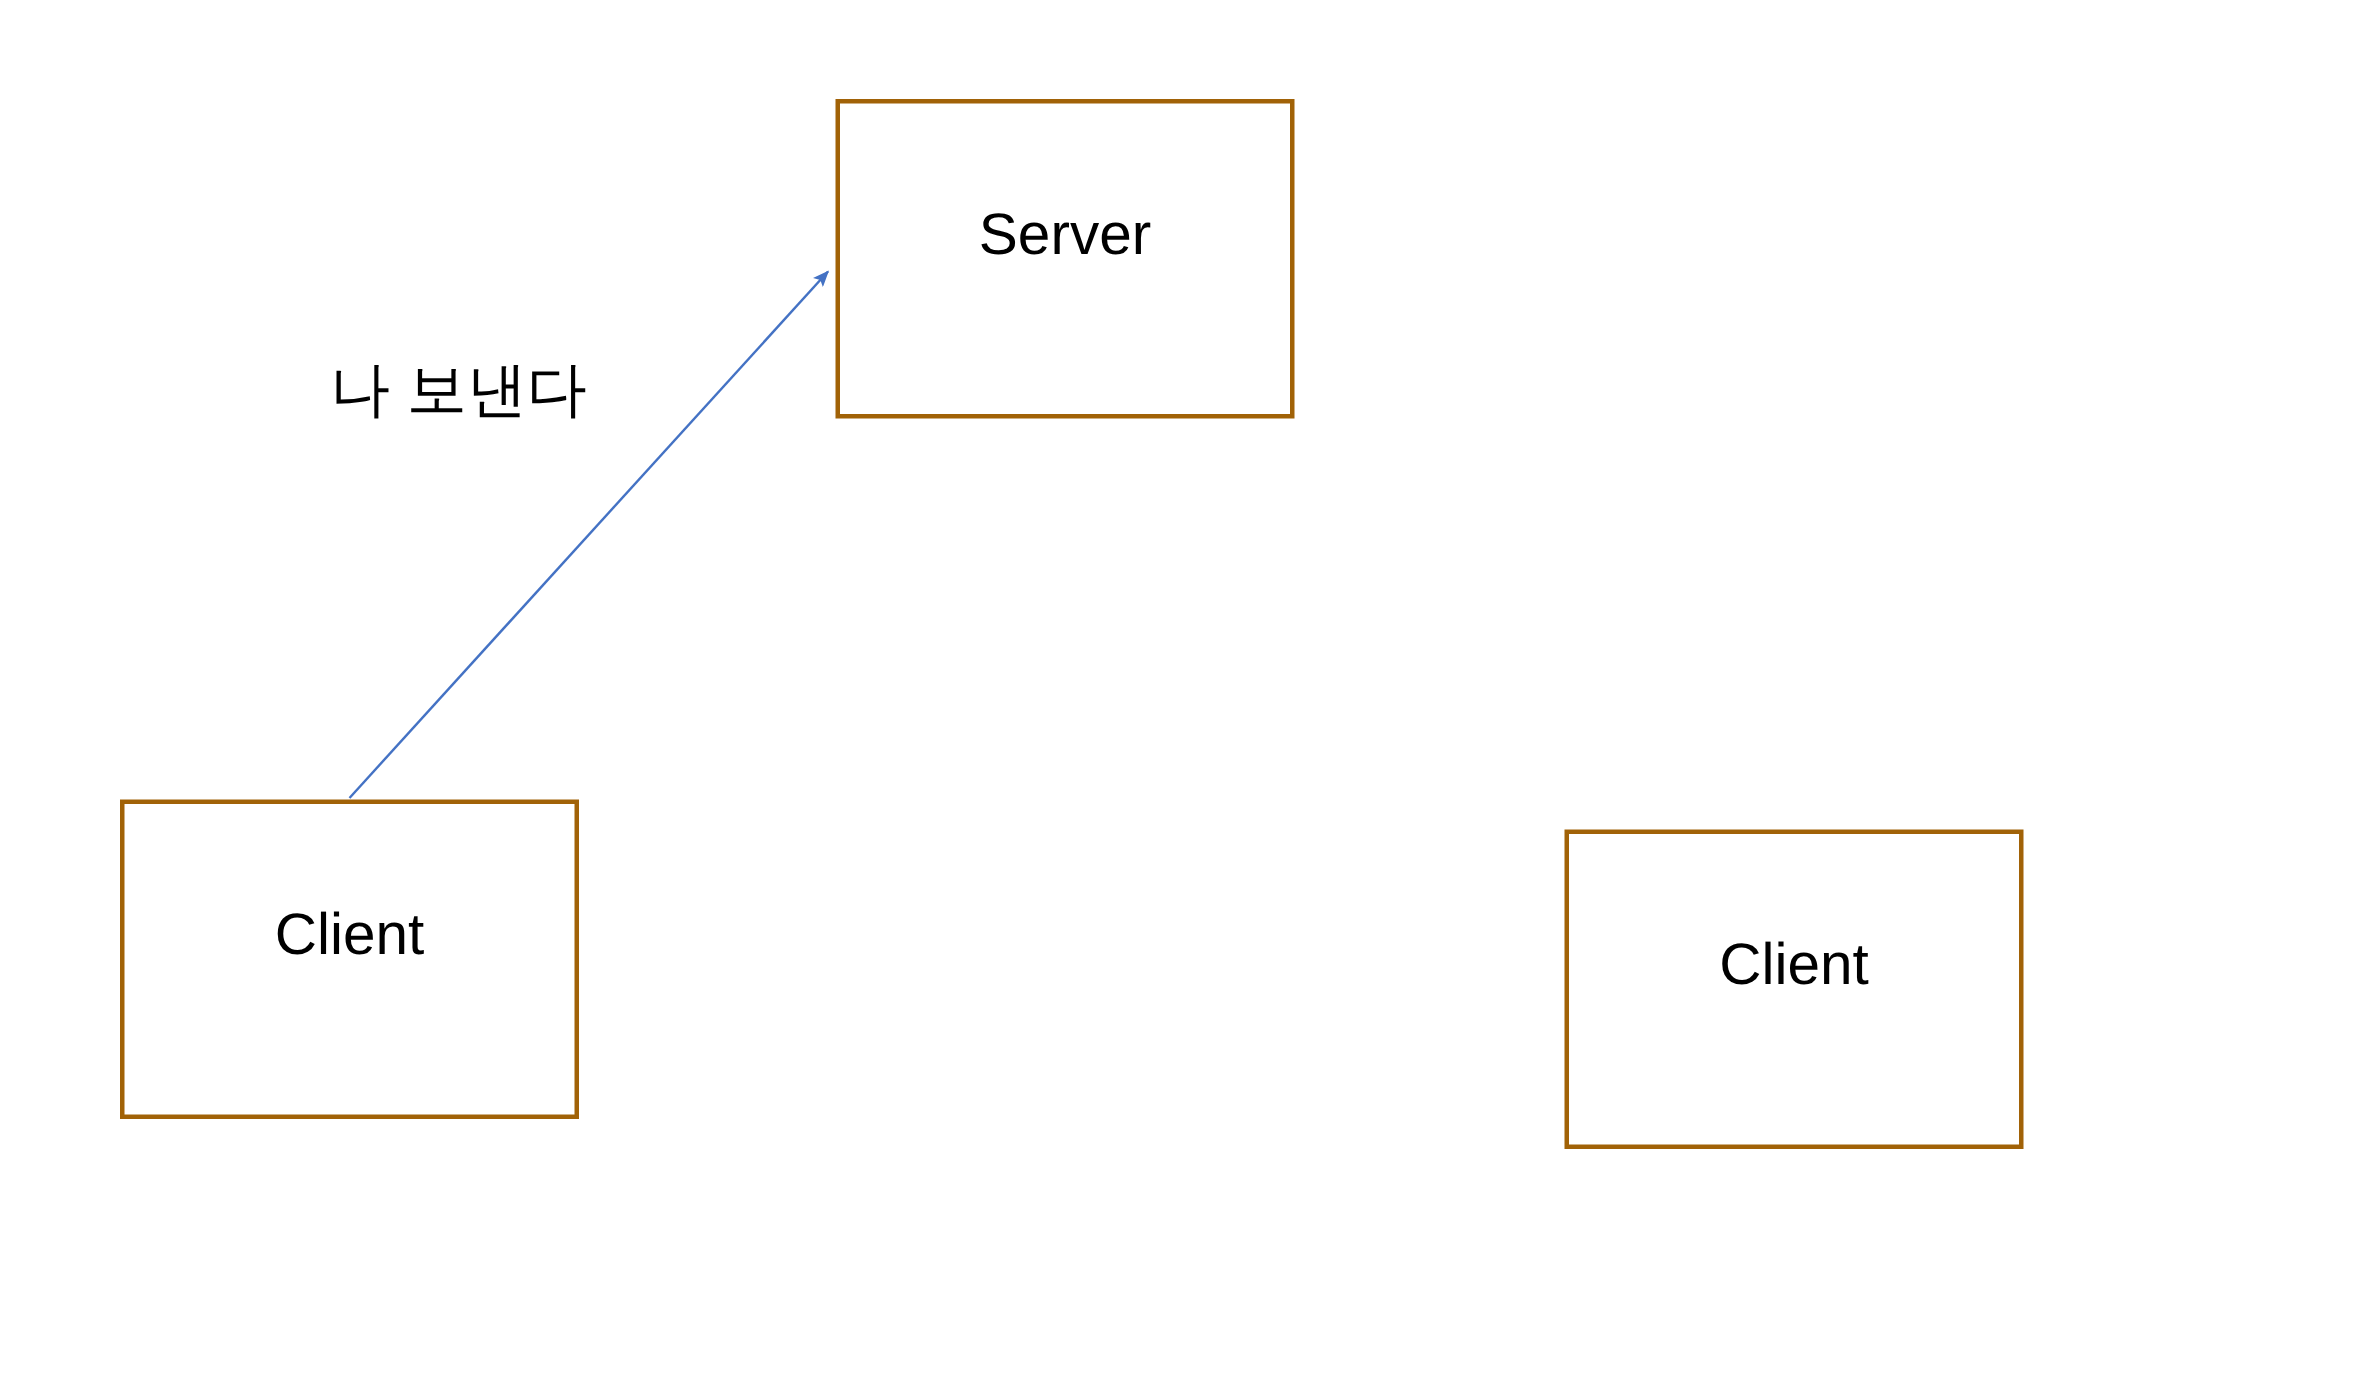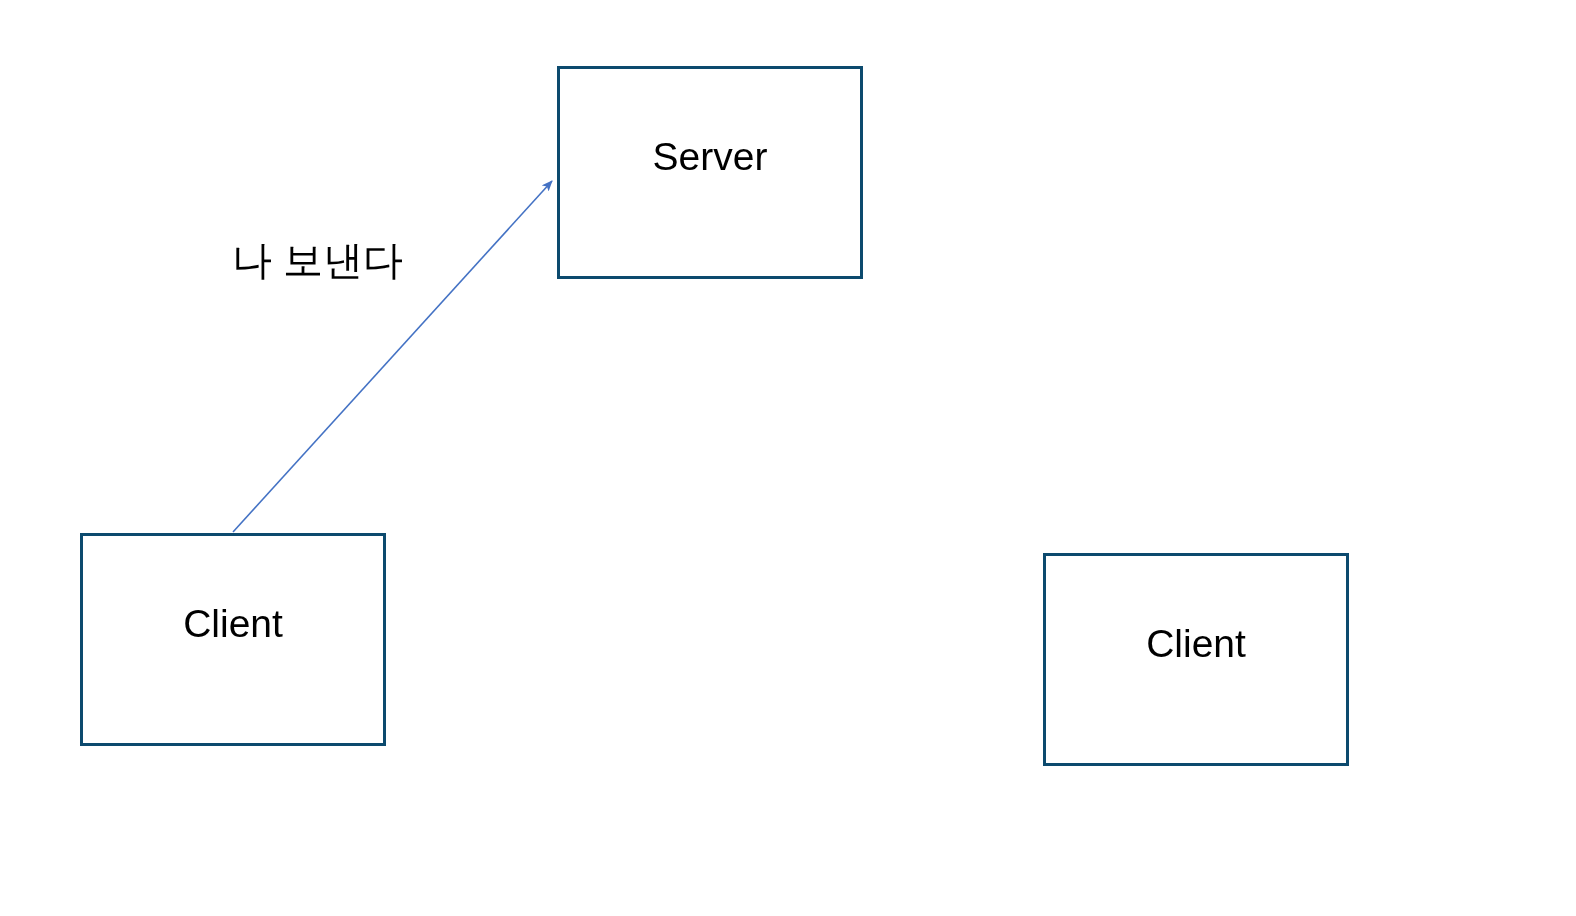--- a/index.html
+++ b/index.html
@@ -11,21 +11,21 @@
     position: relative;
     width: 1576px;
     height: 916px;
     background: #ffffff;
     overflow: hidden;
     font-family: "Liberation Sans", "DejaVu Sans", sans-serif;
   }
   .node-box {
     position: absolute;
     box-sizing: border-box;
-    border: 3px solid #0c4a6e;
+    border: 3px solid #a16207;
     background: #ffffff;
     display: flex;
     align-items: center;
     justify-content: center;
   }
   .node-label {
     color: #000000;
     font-weight: 400;
     line-height: 1;
     white-space: nowrap;
@@ -64,21 +64,21 @@
   #edge-layer {
     position: absolute;
     left: 0;
     top: 0;
     width: 1576px;
     height: 916px;
     pointer-events: none;
   }
   #edge-label-send {
     position: absolute;
-    left: 232px;
+    left: 220px;
     top: 238px;
     font-size: 40px;
     color: #000000;
     white-space: nowrap;
     line-height: 1.1;
   }
 </style>
 </head>
 <body>
 

